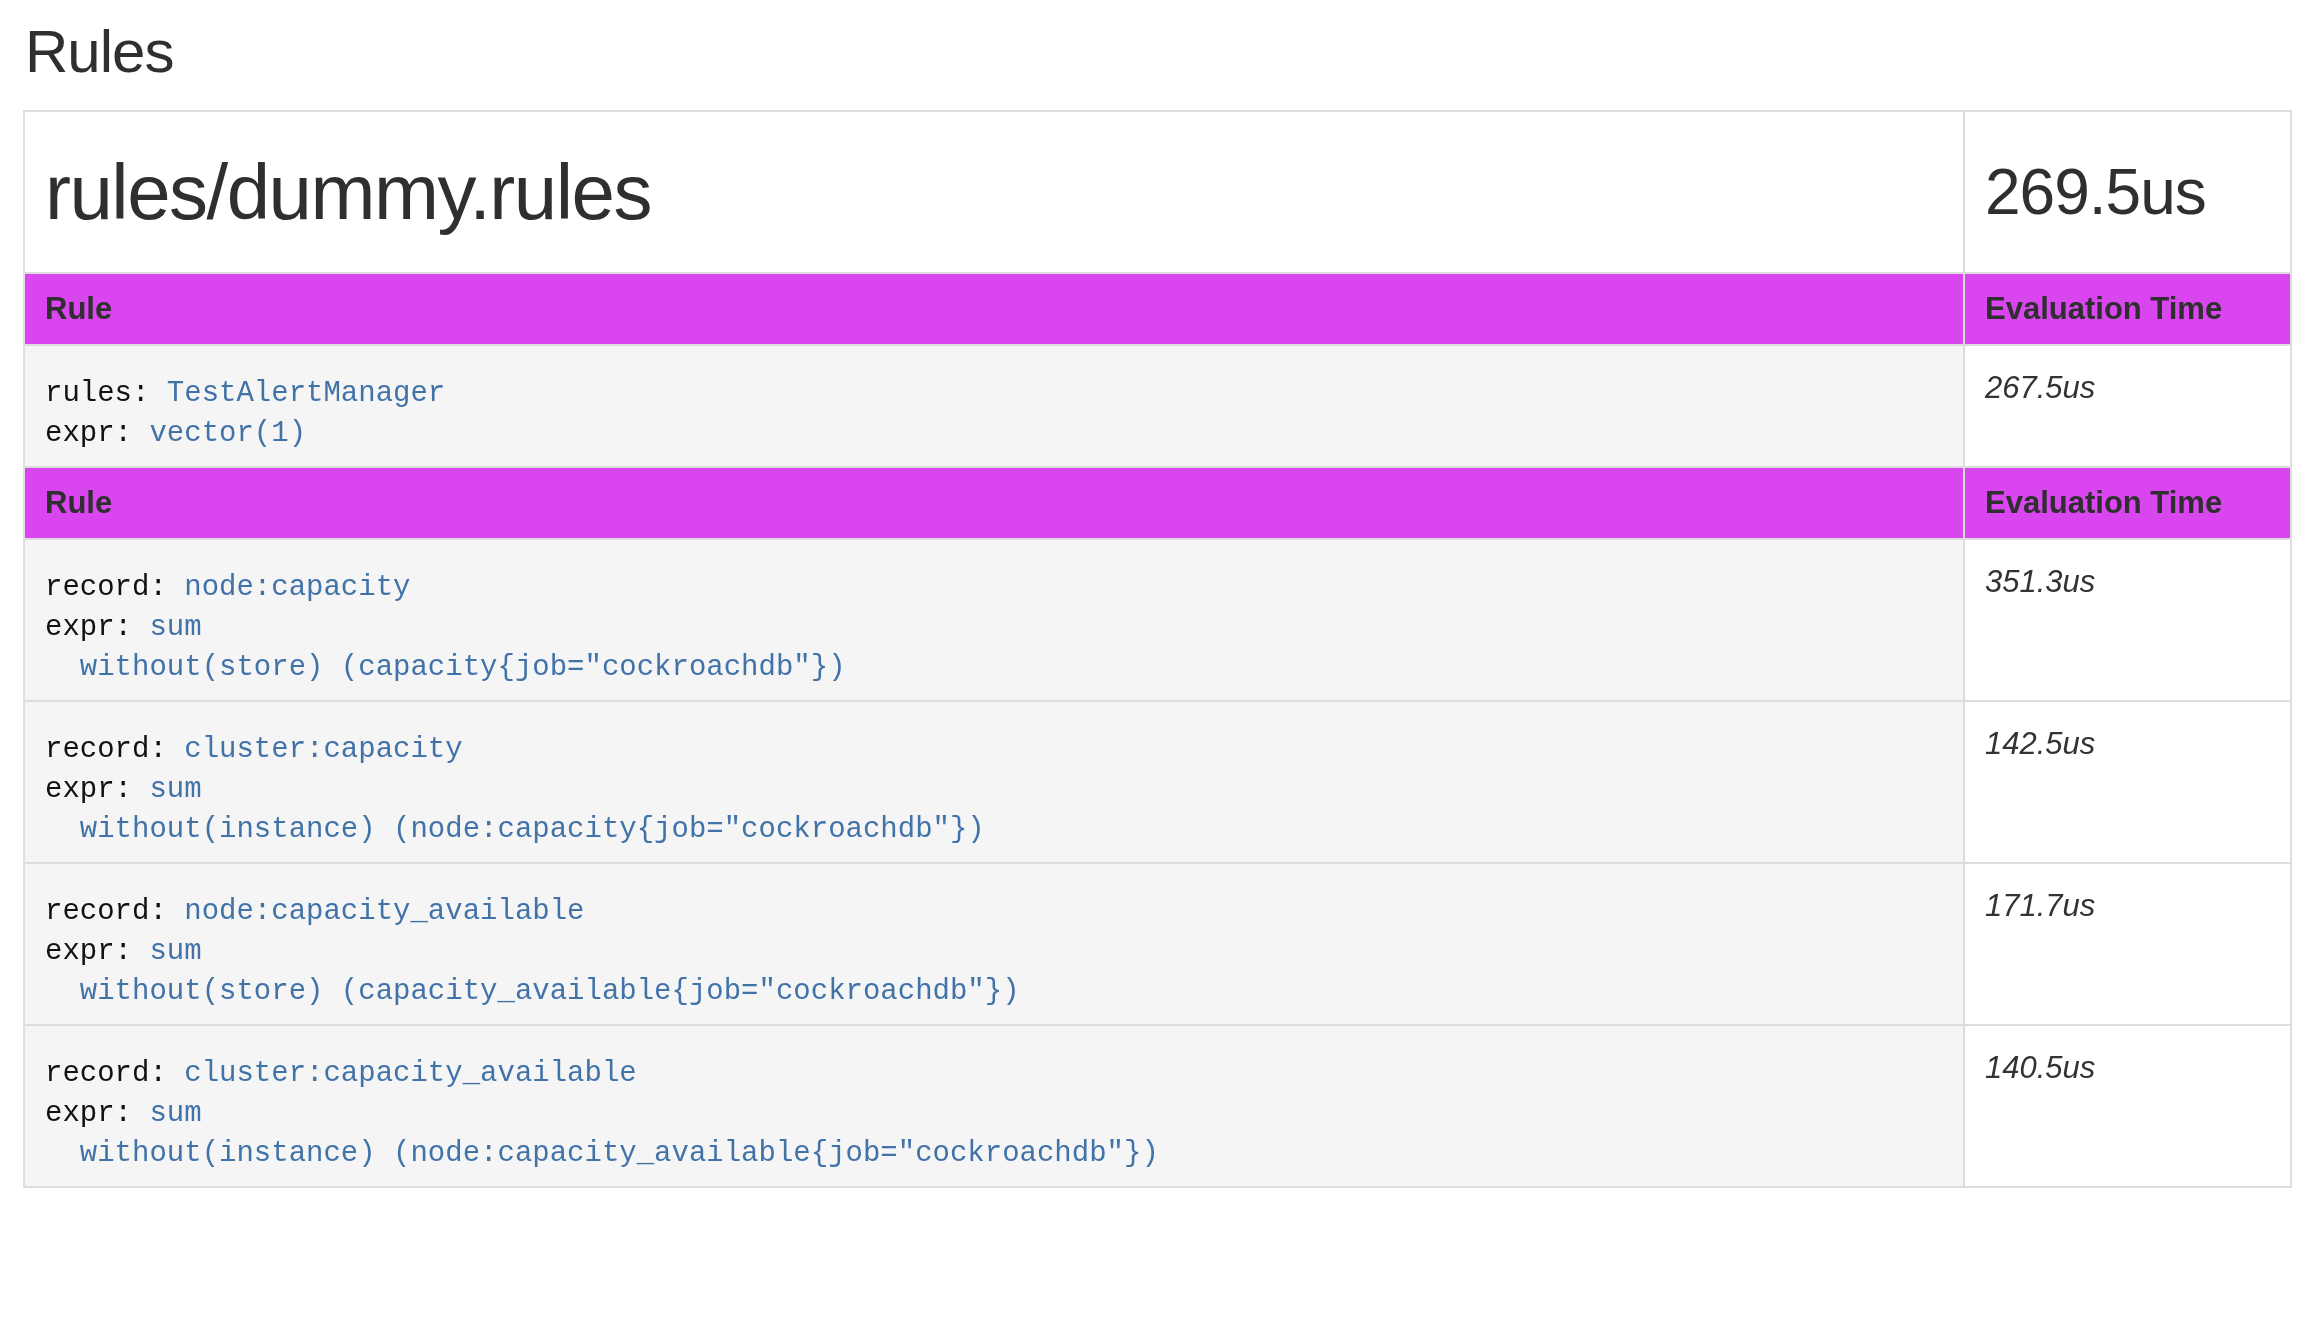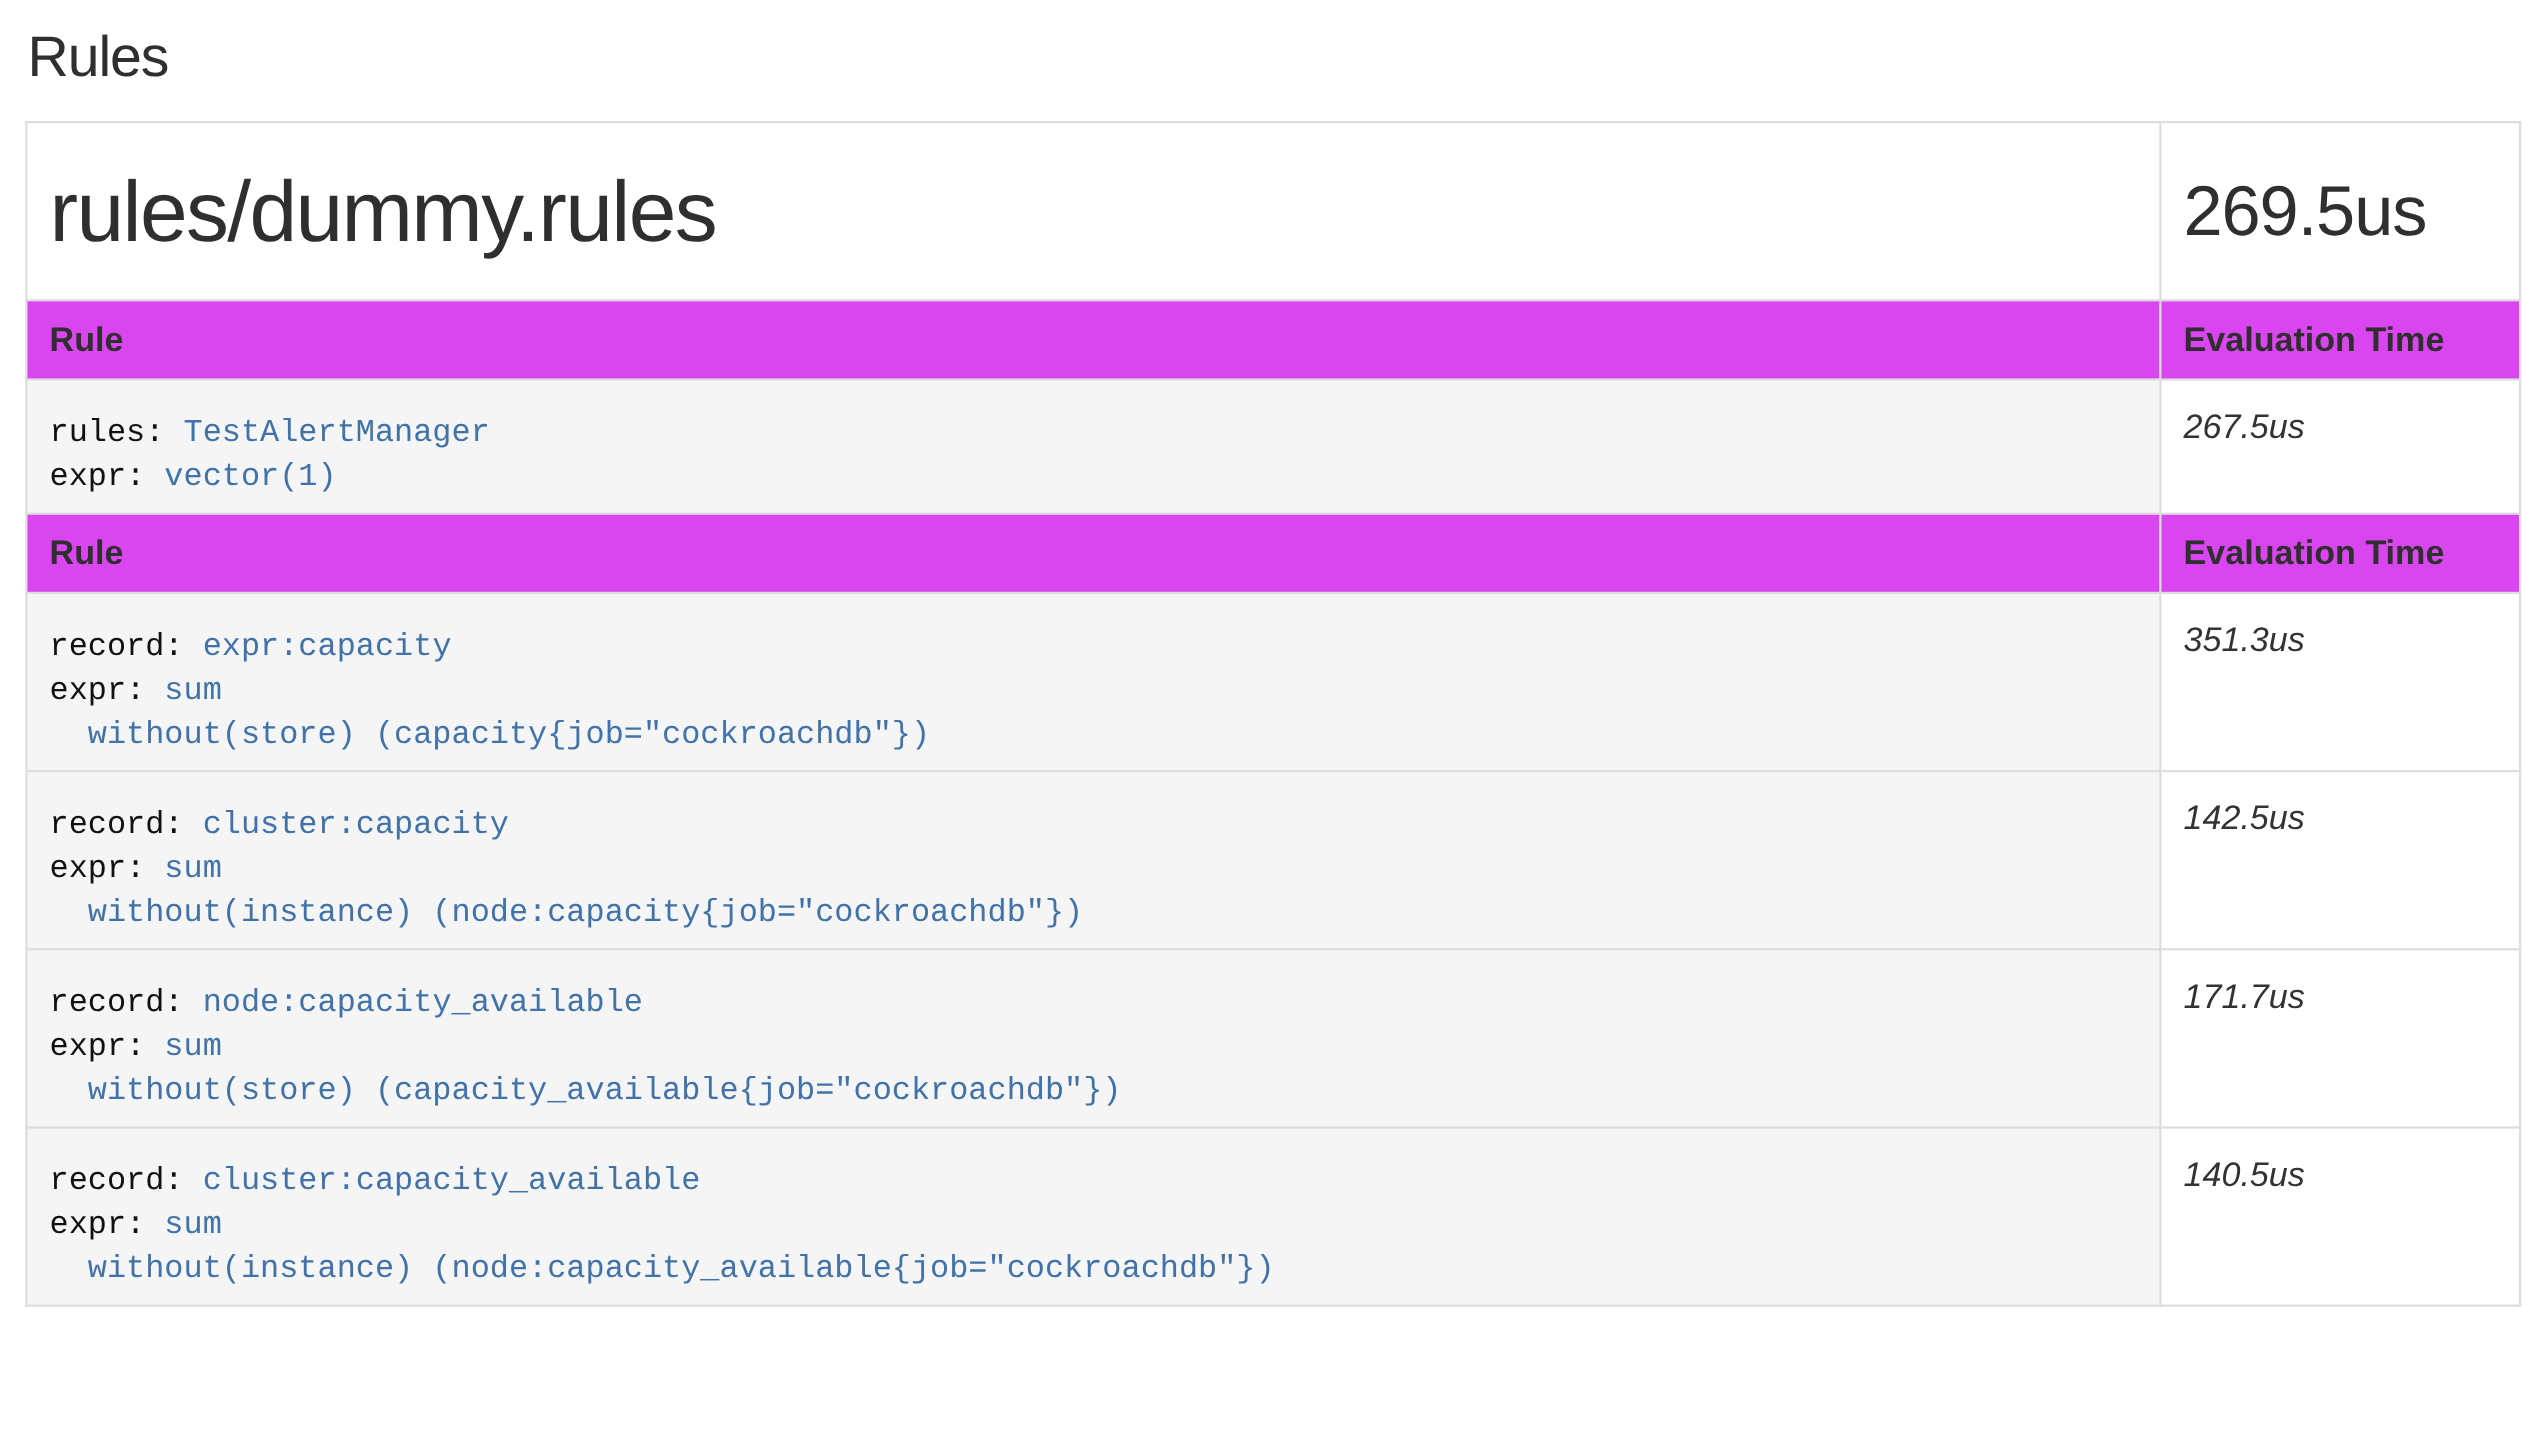--- a/index.html
+++ b/index.html
@@ -10,21 +10,21 @@
     --text:#333333;
   }
   html,body{margin:0;padding:0;}
   body{
     width:2316px;height:1322px;overflow:hidden;background:#ffffff;
     font-family:"Liberation Sans",sans-serif;color:var(--text);
   }
   .page{padding:0 23px;}
   .page-title{
     margin:0 0 24px 2px;padding-top:18px;
-    font-size:52px;line-height:68px;font-weight:500;
+    font-size:60px;line-height:68px;font-weight:500;
     color:var(--heading);letter-spacing:-1px;
   }
   table.rules-table{
     border-collapse:collapse;table-layout:fixed;width:2267px;
   }
   table.rules-table td,table.rules-table th{
     border:2px solid var(--border);
     margin-top:25px;
   }
   .group-row td{
@@ -90,21 +90,21 @@
     </td>
   </tr>
 
   <tr class="head-row">
     <th class="rule-head">Rule</th>
     <th class="eval-head">Evaluation Time</th>
   </tr>
 
   <tr class="rule-row">
     <td class="rule-cell">
-      <pre class="rule-pre"><span class="code-plain">record: </span><a class="code-link">expr:capacity</a>
+      <pre class="rule-pre"><span class="code-plain">record: </span><a class="code-link">node:capacity</a>
 <span class="code-plain">expr: </span><a class="code-link">sum</a>
 <a class="code-link">  without(store) (capacity{job="cockroachdb"})</a></pre>
     </td>
     <td class="eval-cell">
       <span class="eval-value">351.3us</span>
     </td>
   </tr>
 
   <tr class="rule-row">
     <td class="rule-cell">

